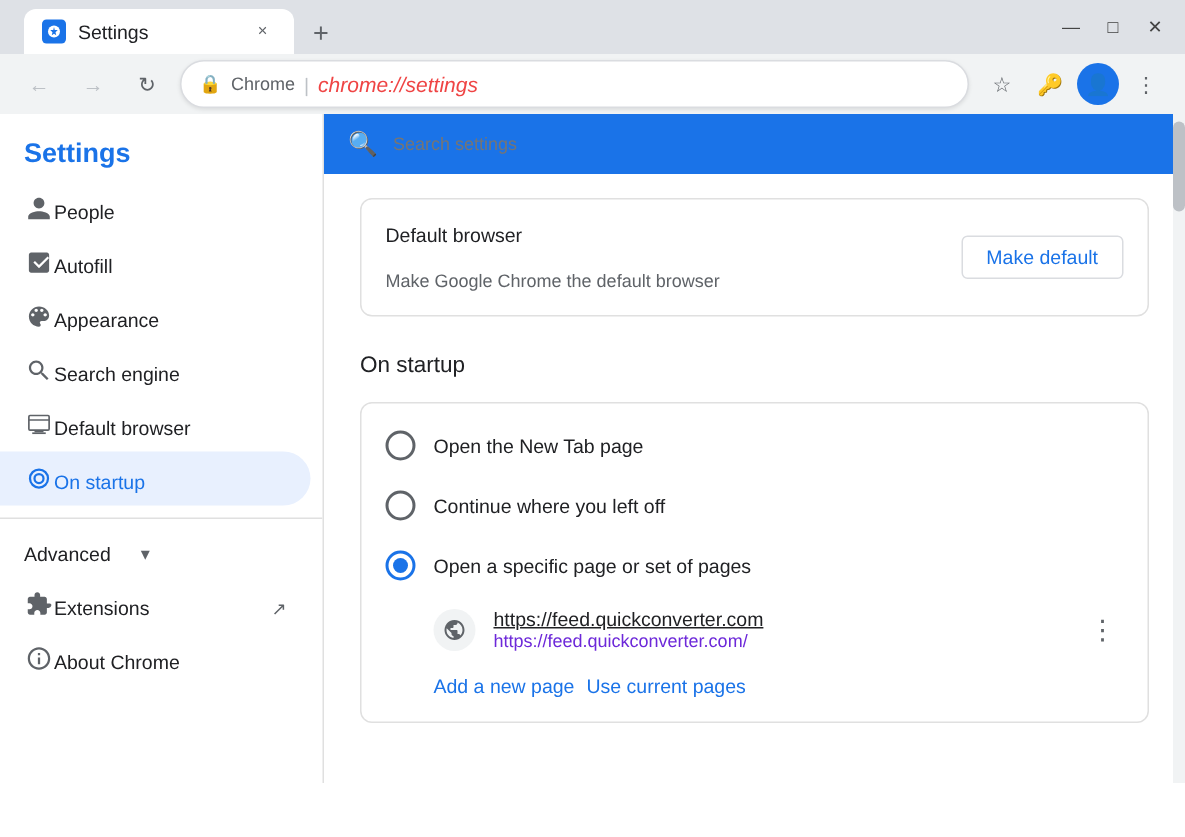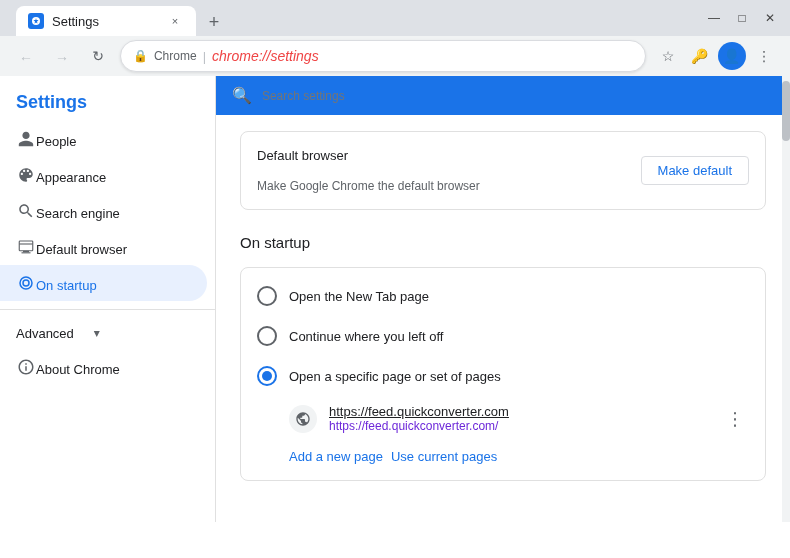--- a/index.html
+++ b/index.html
@@ -142,20 +142,28 @@
 
     <div class="sidebar-item">
       <div class="sidebar-item-icon">
         <svg width="18" height="18" viewBox="0 0 24 24" fill="#5f6368">
             <path d="M12 12c2.7 0 4.8-2.1 4.8-4.8S14.7 2.4 12 2.4 7.2 4.5 7.2 7.2 9.3 12 12 12zm0 2.4c-3.2 0-9.6 1.6-9.6 4.8v2.4h19.2v-2.4c0-3.2-6.4-4.8-9.6-4.8z"></path>
           </svg>
       </div>
       <span class="sidebar-item-label">People</span>
     </div>
 
+    <div class="sidebar-item">
+      <div class="sidebar-item-icon">
+        <svg width="18" height="18" viewBox="0 0 24 24" fill="#5f6368">
+            <path d="M19 3H5c-1.1 0-2 .9-2 2v14c0 1.1.9 2 2 2h14c1.1 0 2-.9 2-2V5c0-1.1-.9-2-2-2zm-7 14l-5-5 1.41-1.41L12 14.17l7.59-7.59L21 8l-9 9z"></path>
+          </svg>
+      </div>
+      <span class="sidebar-item-label">Autofill</span>
+    </div>
 
     <div class="sidebar-item">
       <div class="sidebar-item-icon">
         <svg width="18" height="18" viewBox="0 0 24 24" fill="#5f6368">
             <path d="M12 3c-4.97 0-9 4.03-9 9s4.03 9 9 9c.83 0 1.5-.67 1.5-1.5 0-.39-.15-.74-.39-1.01-.23-.26-.38-.61-.38-.99 0-.83.67-1.5 1.5-1.5H16c2.76 0 5-2.24 5-5 0-4.42-4.03-8-9-8zm-5.5 9c-.83 0-1.5-.67-1.5-1.5S5.67 9 6.5 9 8 9.67 8 10.5 7.33 12 6.5 12zm3-4C8.67 8 8 7.33 8 6.5S8.67 5 9.5 5s1.5.67 1.5 1.5S10.33 8 9.5 8zm5 0c-.83 0-1.5-.67-1.5-1.5S13.67 5 14.5 5s1.5.67 1.5 1.5S15.33 8 14.5 8zm3 4c-.83 0-1.5-.67-1.5-1.5S16.67 9 17.5 9s1.5.67 1.5 1.5-.67 1.5-1.5 1.5z"></path>
           </svg>
       </div>
       <span class="sidebar-item-label">Appearance</span>
     </div>
 
@@ -189,20 +197,29 @@
       <span class="sidebar-item-label">On startup</span>
     </div>
 
     <div class="sidebar-divider"></div>
 
     <div class="sidebar-section">
       <span class="sidebar-section-label">Advanced</span>
       <span class="sidebar-section-arrow">▾</span>
     </div>
 
+    <div class="sidebar-item">
+      <div class="sidebar-item-icon">
+        <svg width="18" height="18" viewBox="0 0 24 24" fill="#5f6368">
+            <path d="M20.5 11H19V7c0-1.1-.9-2-2-2h-4V3.5C13 2.12 11.88 1 10.5 1S8 2.12 8 3.5V5H4c-1.1 0-1.99.9-1.99 2v3.8H3.5c1.49 0 2.7 1.21 2.7 2.7s-1.21 2.7-2.7 2.7H2V19c0 1.1.9 2 2 2h3.8v-1.5c0-1.49 1.21-2.7 2.7-2.7s2.7 1.21 2.7 2.7V21H17c1.1 0 2-.9 2-2v-4h1.5c1.38 0 2.5-1.12 2.5-2.5S21.88 11 20.5 11z"></path>
+          </svg>
+      </div>
+      <span class="sidebar-item-label">Extensions</span>
+      <span style="font-size:12px;color:#5f6368;margin-left:auto;">↗</span>
+    </div>
 
     <div class="sidebar-item">
       <div class="sidebar-item-icon">
         <svg width="18" height="18" viewBox="0 0 24 24" fill="#5f6368">
             <path d="M11 7h2v2h-2zm0 4h2v6h-2zm1-9C6.48 2 2 6.48 2 12s4.48 10 10 10 10-4.48 10-10S17.52 2 12 2zm0 18c-4.41 0-8-3.59-8-8s3.59-8 8-8 8 3.59 8 8-3.59 8-8 8z"></path>
           </svg>
       </div>
       <span class="sidebar-item-label">About Chrome</span>
     </div>
 

